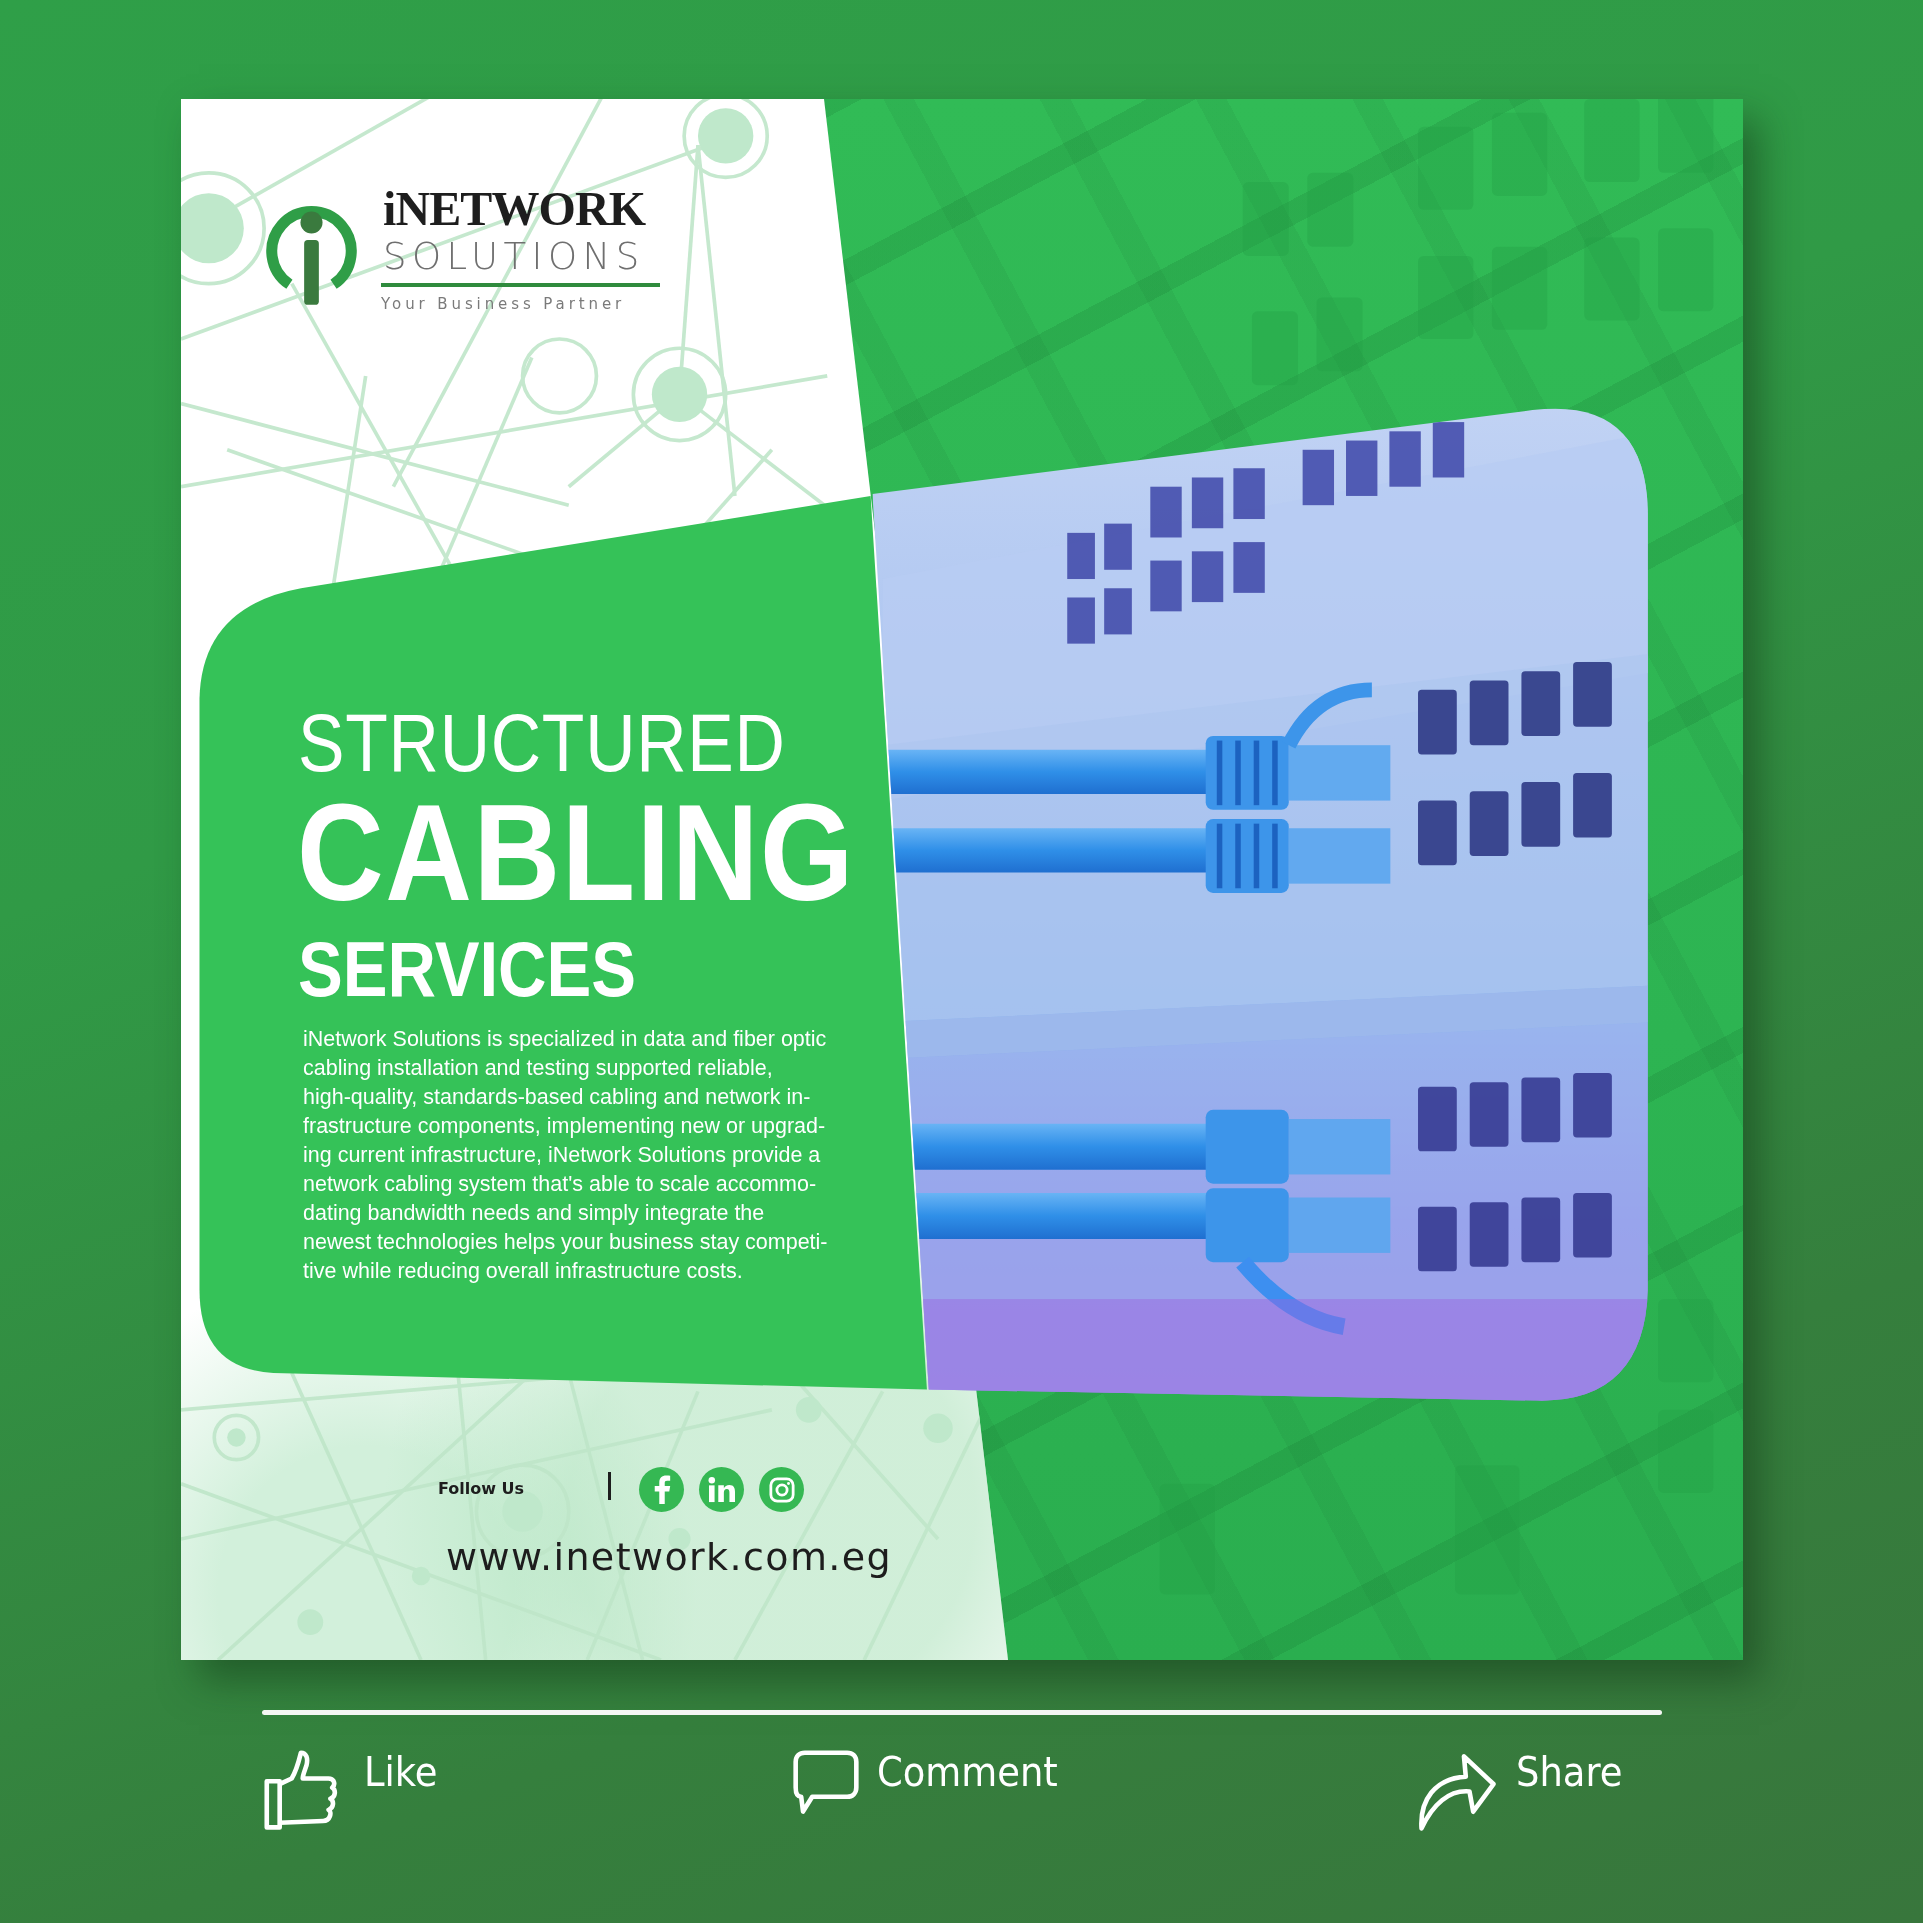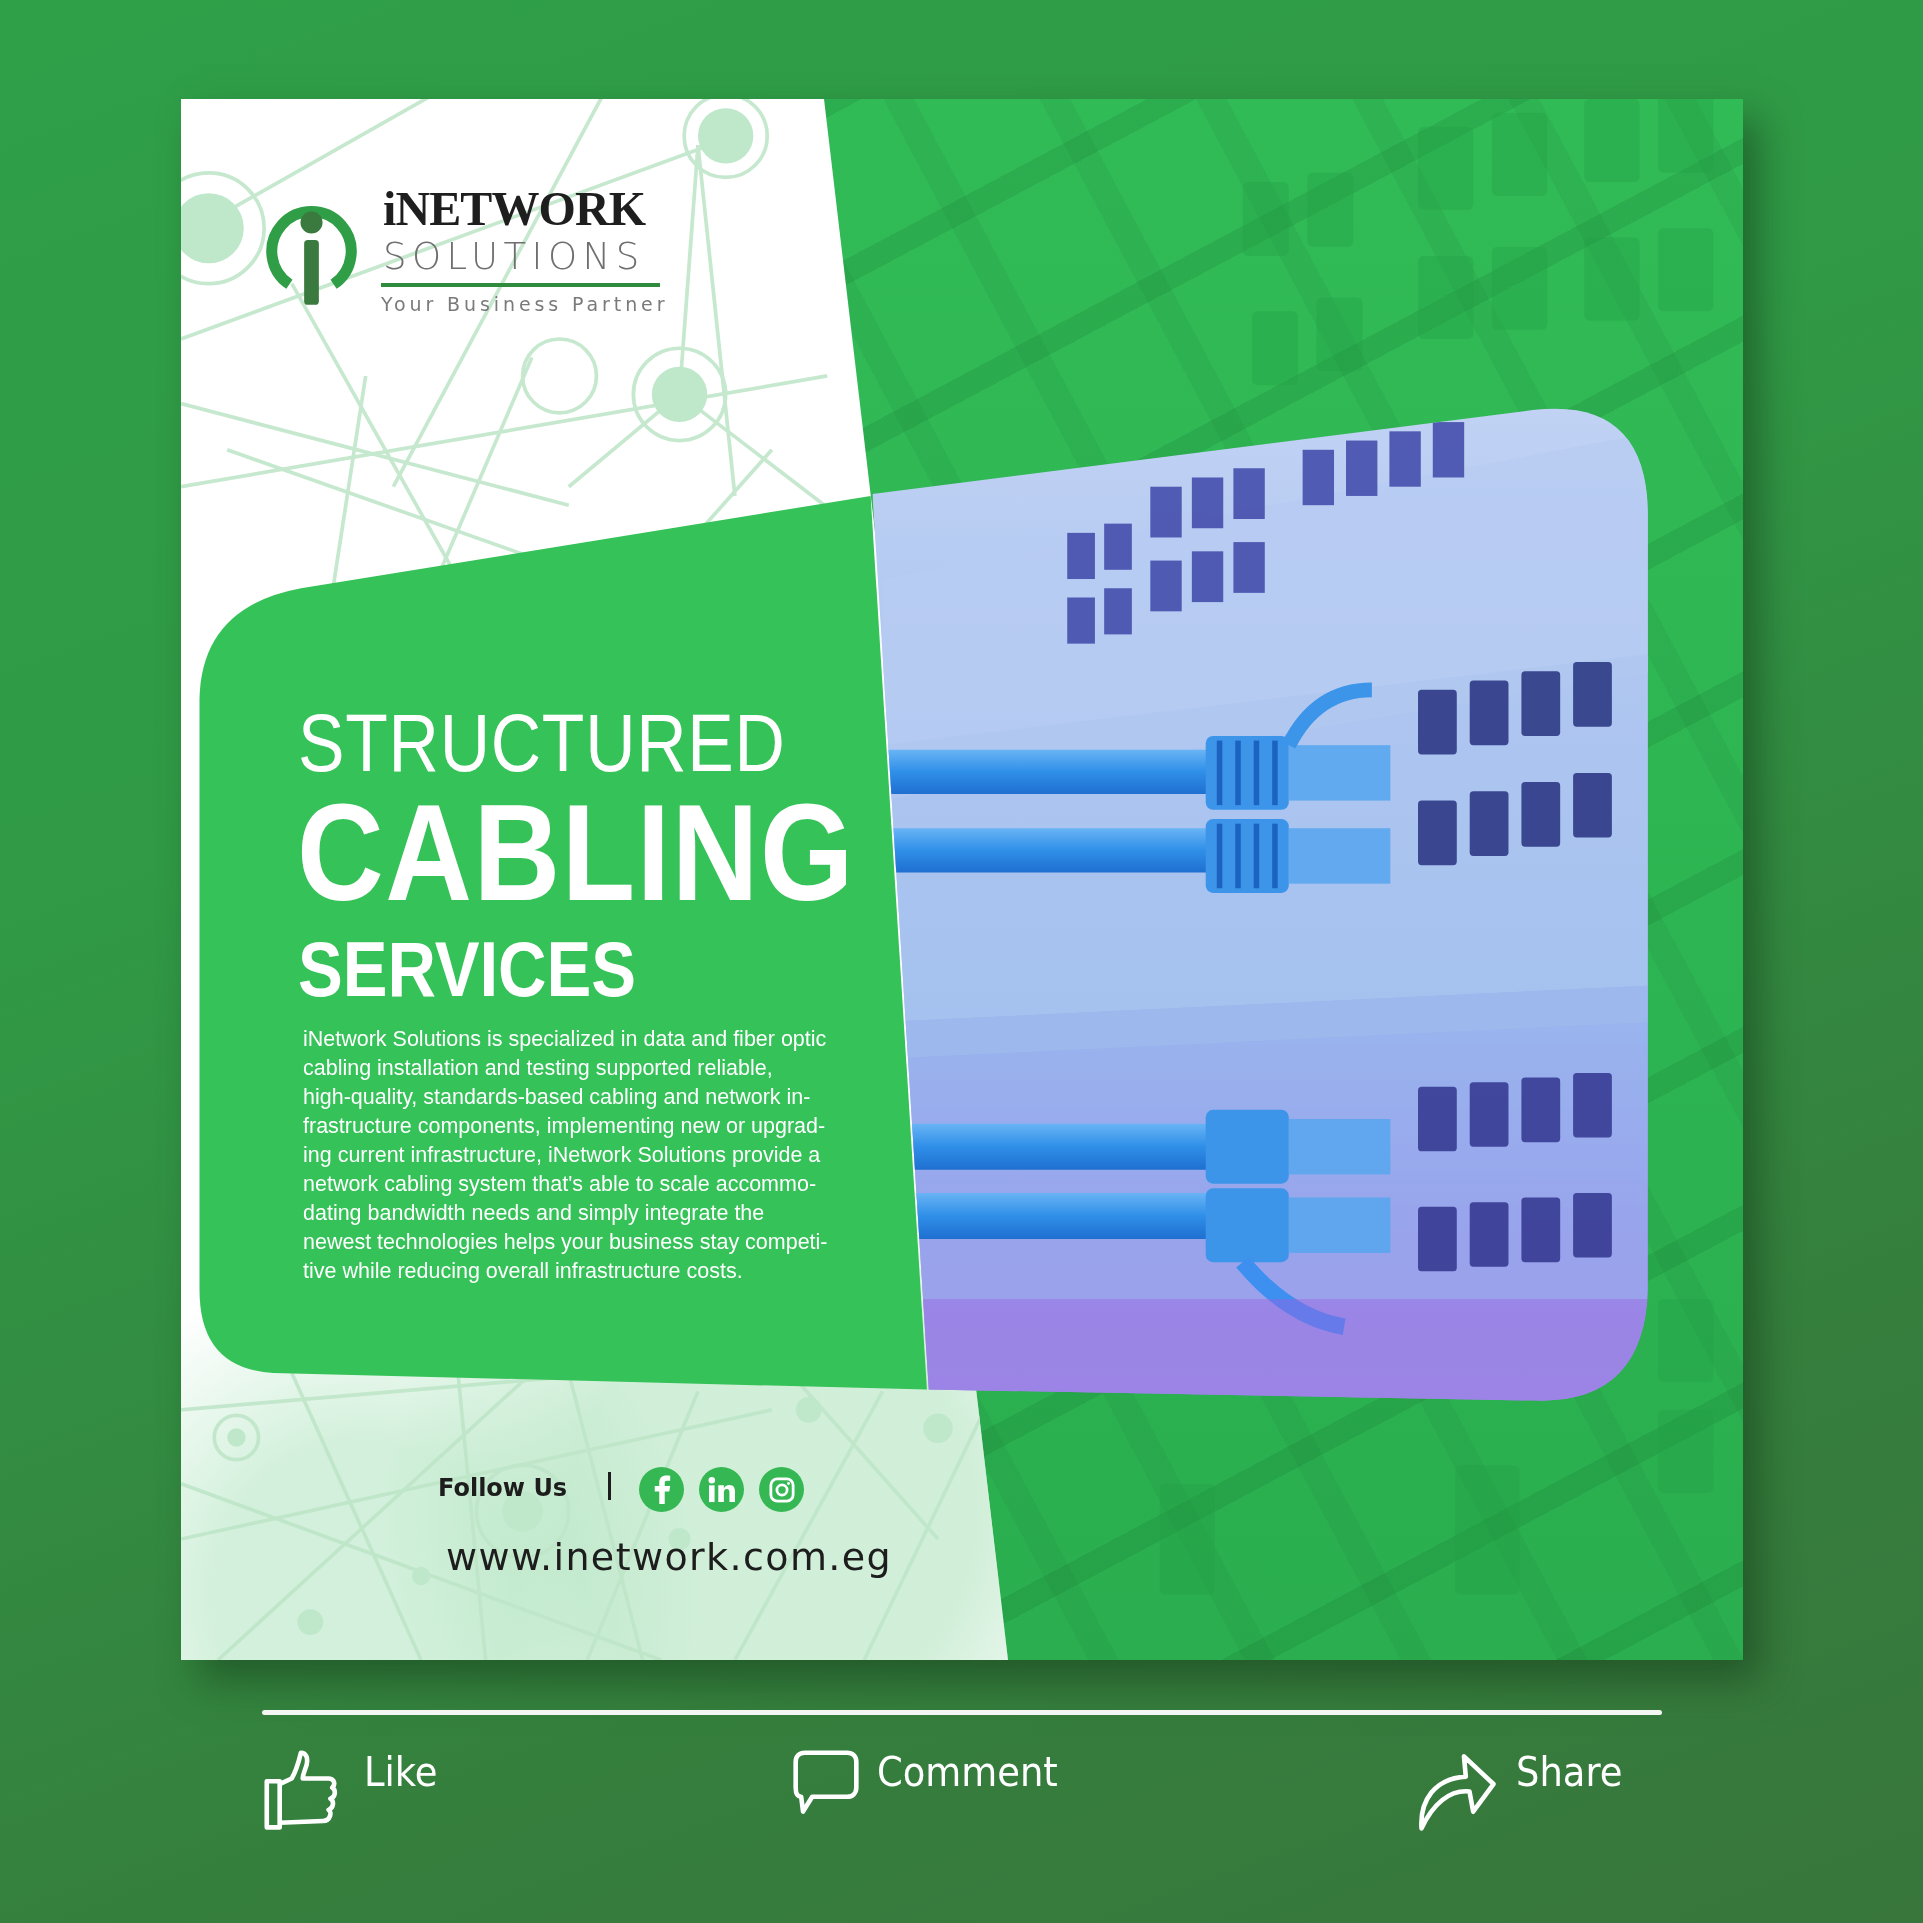--- a/index.html
+++ b/index.html
@@ -44,21 +44,21 @@
     position:absolute; left:383px; top:183px; font-family:Liberation Serif, serif;
     font-weight:bold; font-size:48px; color:#1e1e1e; letter-spacing:-0.9px; line-height:52px;
   }
   #logo-sub {
     position:absolute; left:383px; top:236px; font-family:"DejaVu Sans", sans-serif;
     font-size:37px; color:#6f6f6f; letter-spacing:5.5px; line-height:41px; font-weight:300;
   }
   #logo-line { position:absolute; left:381px; top:283px; width:279px; height:3.7px; background:#2f8b3d; }
   #logo-tagline {
     position:absolute; left:381px; top:293px; font-family:"DejaVu Sans", sans-serif;
-    font-size:19px; color:#7a7a7a; letter-spacing:3.9px; line-height:22px;
+    font-size:15px; color:#7a7a7a; letter-spacing:3.9px; line-height:22px;
   }
 
   
   #headline-1 {
     position:absolute; left:298px; top:701px; color:#fff;
     font-family:"Liberation Sans", sans-serif; font-size:81px; line-height:85px;
     transform: scaleX(0.86); transform-origin:left top; letter-spacing:0.9px;
   }
   #headline-2 {
     position:absolute; left:297px; top:783px; color:#fff; font-weight:bold;
@@ -73,21 +73,21 @@
   #body-text {
     position:absolute; left:303px; top:1024px; width:609px; color:#fff;
     font-family:"Liberation Sans", sans-serif; font-size:22.4px; line-height:29px;
     transform: scaleX(0.96); transform-origin:left top;
   }
   #body-text div { white-space:nowrap; }
 
   
   #follow-label {
     position:absolute; left:438px; top:1473px; font-family:"DejaVu Sans", sans-serif;
-    font-weight:bold; font-size:24px; color:#1d1d1d; line-height:31px;
+    font-weight:bold; font-size:16px; color:#1d1d1d; line-height:31px;
   }
   #follow-sep { position:absolute; left:608px; top:1472px; width:2.8px; height:28px; background:#1d1d1d; }
   .social {
     position:absolute; top:1467px; width:45px; height:45px; border-radius:50%;
     background:#35b853; display:flex; align-items:center; justify-content:center;
   }
   #website {
     position:absolute; left:446px; top:1539px; font-family:"DejaVu Sans", sans-serif;
     font-size:38px; color:#1d1d1d; letter-spacing:1.4px; line-height:37px;
   }

